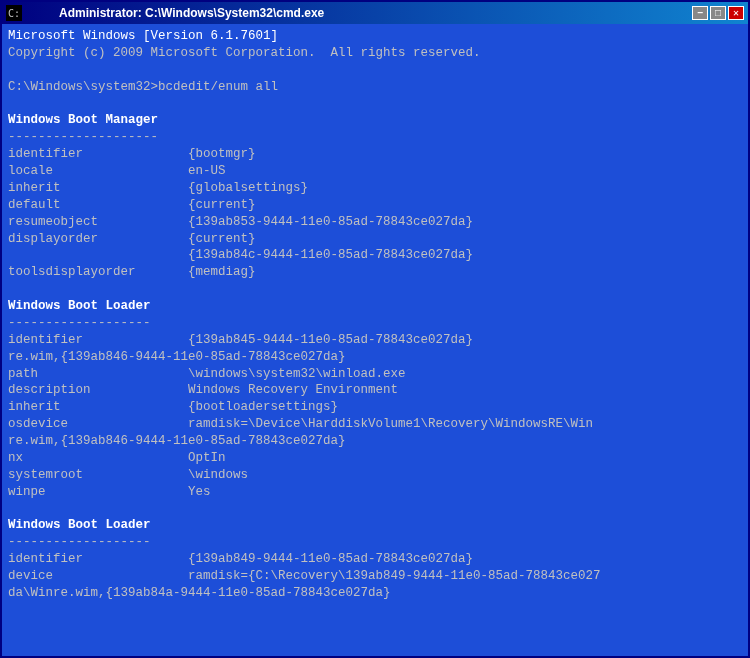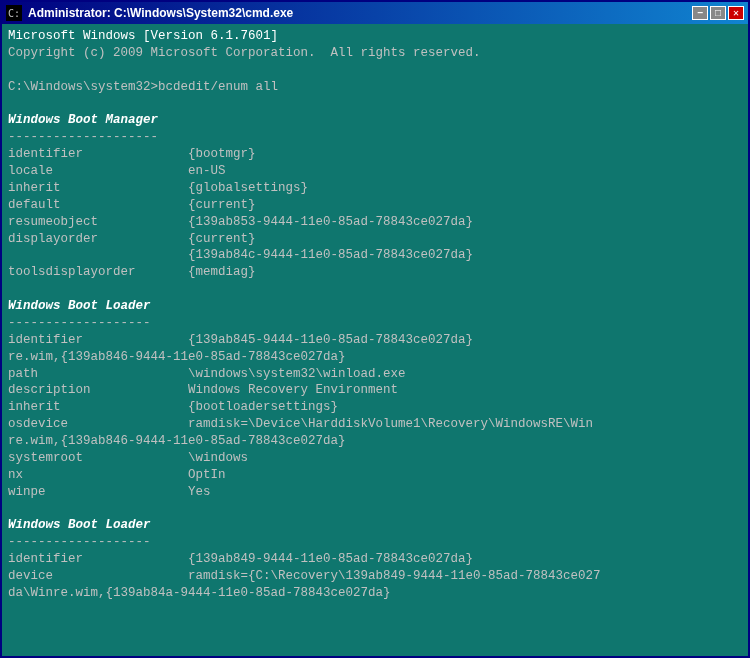--- a/index.html
+++ b/index.html
@@ -51,20 +51,21 @@
       width: 14px;
       height: 14px;
     }
 
     .title-text {
       color: #fff;
       font-family: Arial, sans-serif;
       font-size: 12px;
       font-weight: bold;
       white-space: nowrap;
+      margin-left: 31px;
     }
 
     .title-bar-controls {
       display: flex;
       gap: 2px;
     }
 
     .ctrl-btn {
       width: 16px;
       height: 14px;
@@ -78,21 +79,21 @@
       color: #fff;
       background: #888;
       flex-shrink: 0;
     }
 
     .ctrl-btn.minimize { background: #888; }
     .ctrl-btn.maximize { background: #888; }
     .ctrl-btn.close { background: #c00; }
 
     .console-body {
-      background: #0f766e;
+      background: #1d4ed8;
       color: #c0c0c0;
       flex: 1;
       overflow-y: scroll;
       padding: 4px 6px;
       white-space: pre;
       font-family: 'Courier New', Courier, monospace;
       font-size: 12.5px;
       line-height: 1.35;
     }
 
@@ -102,21 +103,21 @@
     .console-body::-webkit-scrollbar-track {
       background: #c0c0c0;
     }
     .console-body::-webkit-scrollbar-thumb {
       background: #808080;
       border: 1px solid #000;
     }
 
     .line-bright { color: #ffffff; }
     .line-normal { color: #c0c0c0; }
-    .line-section { color: #ffffff; font-weight: bold; font-style: italic; }
+    .line-section { color: #ffffff; font-weight: bold; }
     .line-divider { color: #c0c0c0; }
   </style>
 </head>
 <body>
 
 <div class="window">
   <div class="title-bar">
     <div class="title-bar-left">
       <div class="title-bar-icon">
         <svg viewBox="0 0 14 14" fill="none">
@@ -150,22 +151,22 @@
 </span><span class="line-normal">
 </span><span class="line-section">Windows Boot Loader
 </span><span class="line-divider">-------------------
 </span><span class="line-normal">identifier              {139ab845-9444-11e0-85ad-78843ce027da}
 </span><span class="line-normal">re.wim,{139ab846-9444-11e0-85ad-78843ce027da}
 </span><span class="line-normal">path                    \windows\system32\winload.exe
 </span><span class="line-normal">description             Windows Recovery Environment
 </span><span class="line-normal">inherit                 {bootloadersettings}
 </span><span class="line-normal">osdevice                ramdisk=\Device\HarddiskVolume1\Recovery\WindowsRE\Win
 </span><span class="line-normal">re.wim,{139ab846-9444-11e0-85ad-78843ce027da}
+</span><span class="line-normal">nx                      OptIn
 </span><span class="line-normal">systemroot              \windows
-</span><span class="line-normal">nx                      OptIn
 </span><span class="line-normal">winpe                   Yes
 </span><span class="line-normal">
 </span><span class="line-section">Windows Boot Loader
 </span><span class="line-divider">-------------------
 </span><span class="line-normal">identifier              {139ab849-9444-11e0-85ad-78843ce027da}
 </span><span class="line-normal">device                  ramdisk={C:\Recovery\139ab849-9444-11e0-85ad-78843ce027
 </span><span class="line-normal">da\Winre.wim,{139ab84a-9444-11e0-85ad-78843ce027da}
 </span><span class="line-normal">
 </span></div>
 </div>

